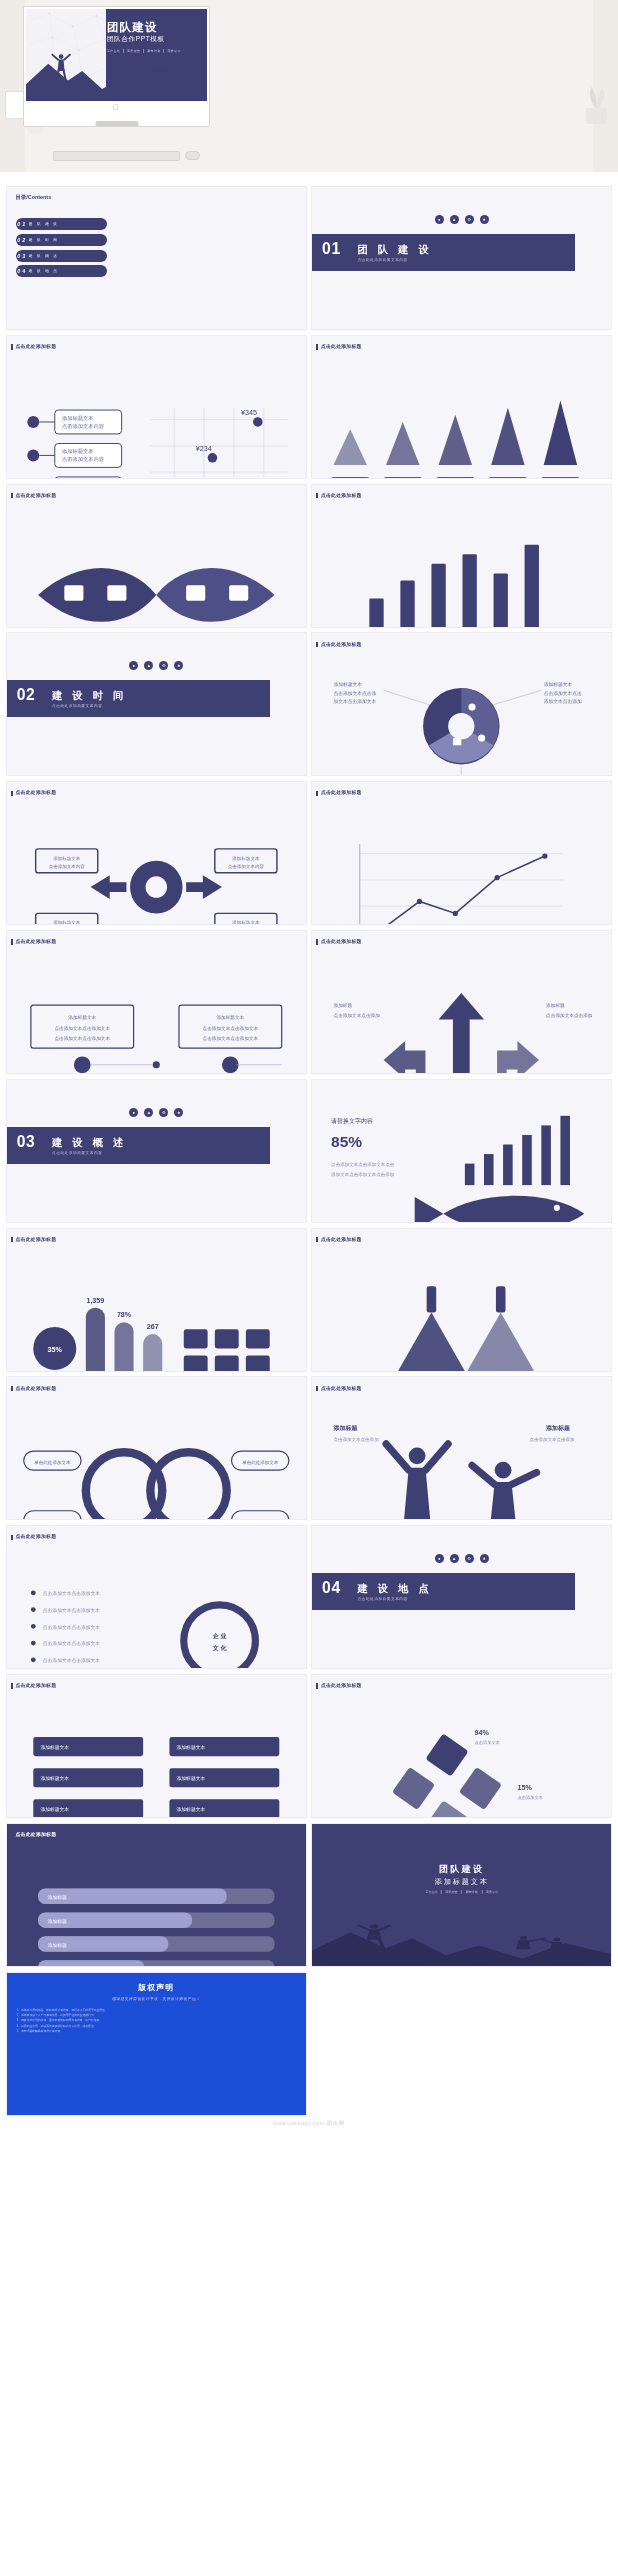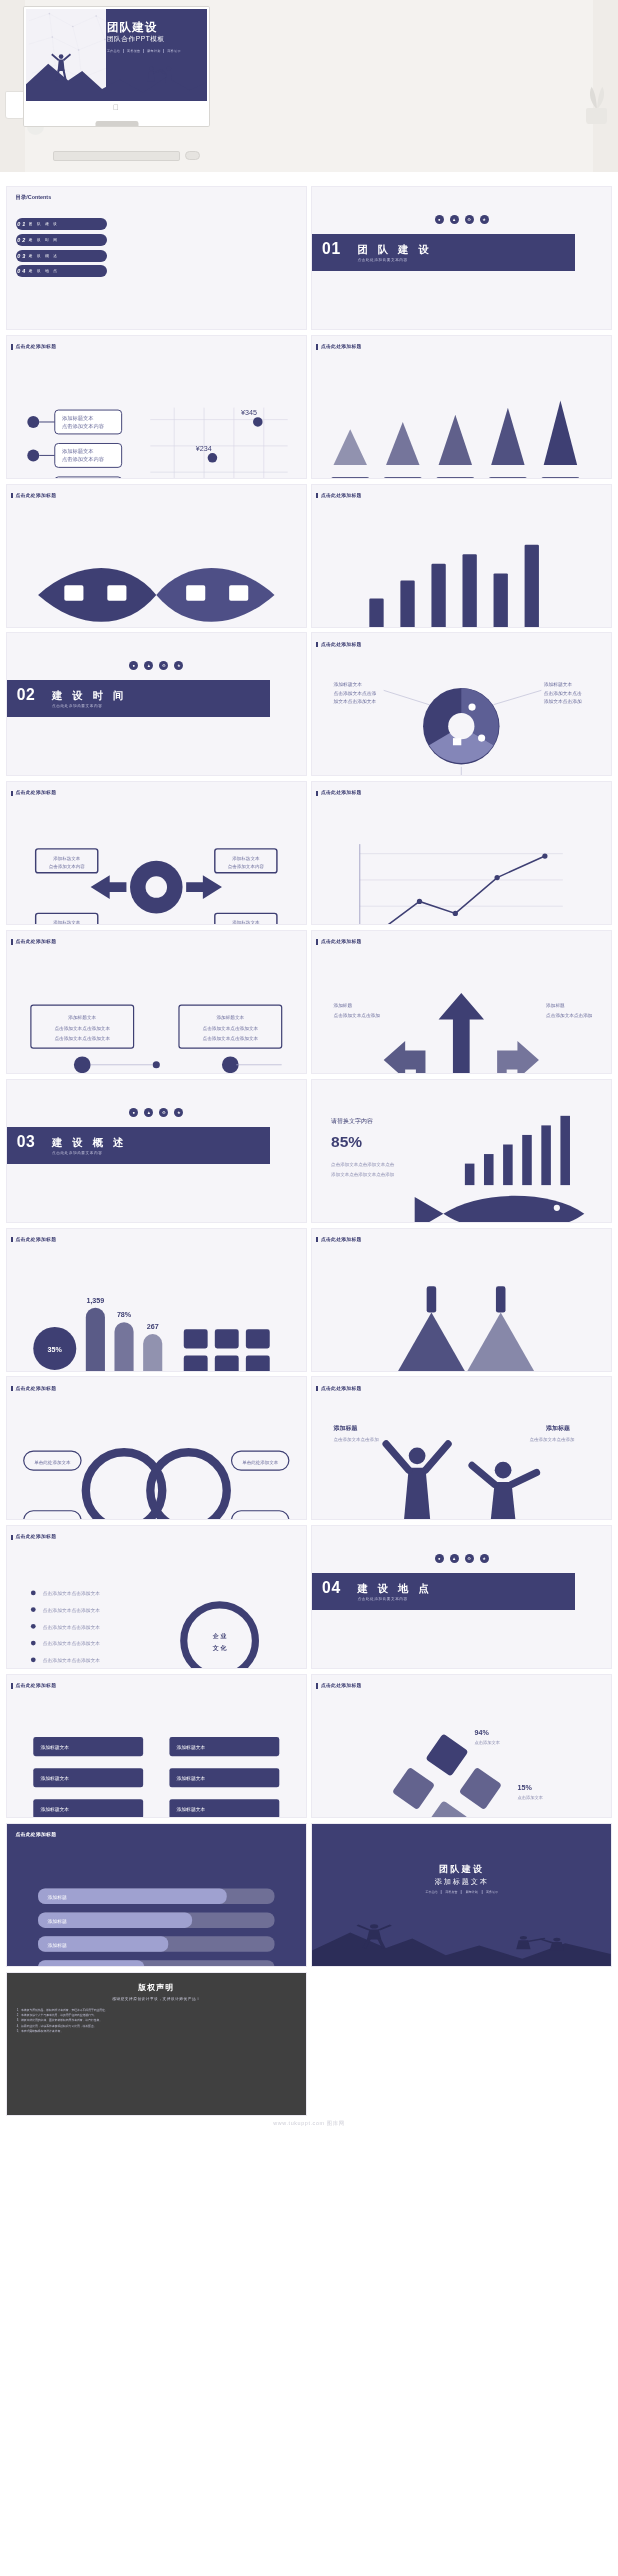--- a/index.html
+++ b/index.html
@@ -877,21 +877,21 @@
           <circle cx="12" cy="5" r="3"></circle>
           <path d="M8 9 L16 9 L18 24 L6 24 Z"></path>
           <path d="M16 11 L30 6" stroke="#2c2d58" stroke-width="2.4"></path>
           <circle cx="40" cy="8" r="3"></circle>
           <path d="M36 12 L44 12 L46 26 L34 26 Z"></path>
           <path d="M36 13 L26 7" stroke="#2c2d58" stroke-width="2.4"></path>
         </g>
       </svg>
     </div>
 
-    <div class="slide" style="background:#404040">
+    <div class="slide" style="background:#1d4ed8">
       <div class="copy-head">版权声明</div>
       <div class="copy-sub">感谢您支持原创设计享设，支持设计师优产品！</div>
       <div class="copy-body" style="white-space:pre-line">1、本模板为原创作品，版权归设计者所有，未经许可不得用于商业用途。
 2、本模板仅供个人学习参考使用，请勿用于任何商业传播行为。
 3、模板中所使用的字体、图片素材版权归原作者所有，请自行替换。
 4、如需商业使用，请联系作者获得授权后方可使用，谢谢配合。
 5、本声明最终解释权归设计者所有。</div>
     </div>
 
   </div>

